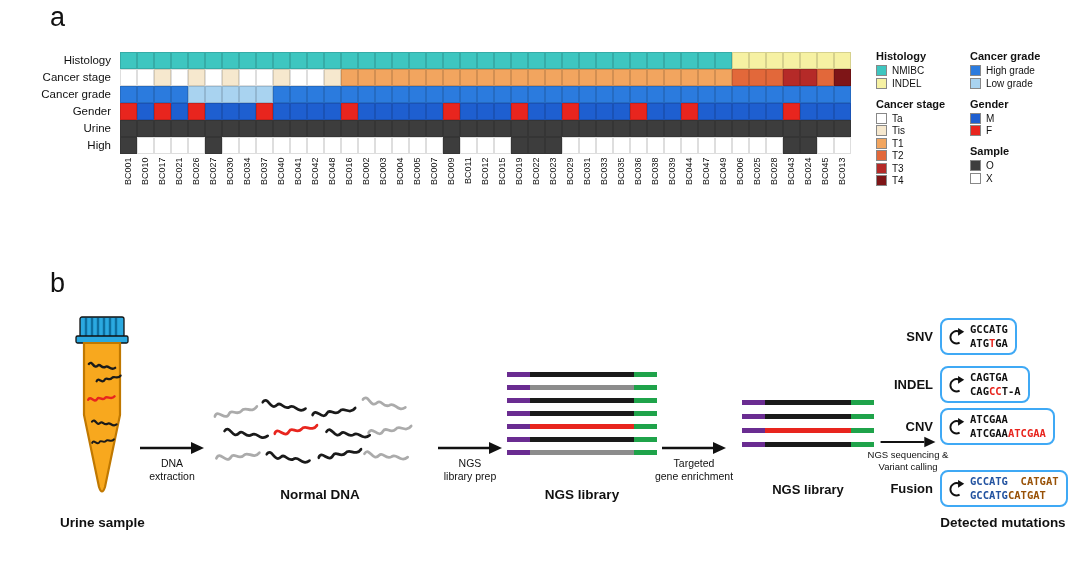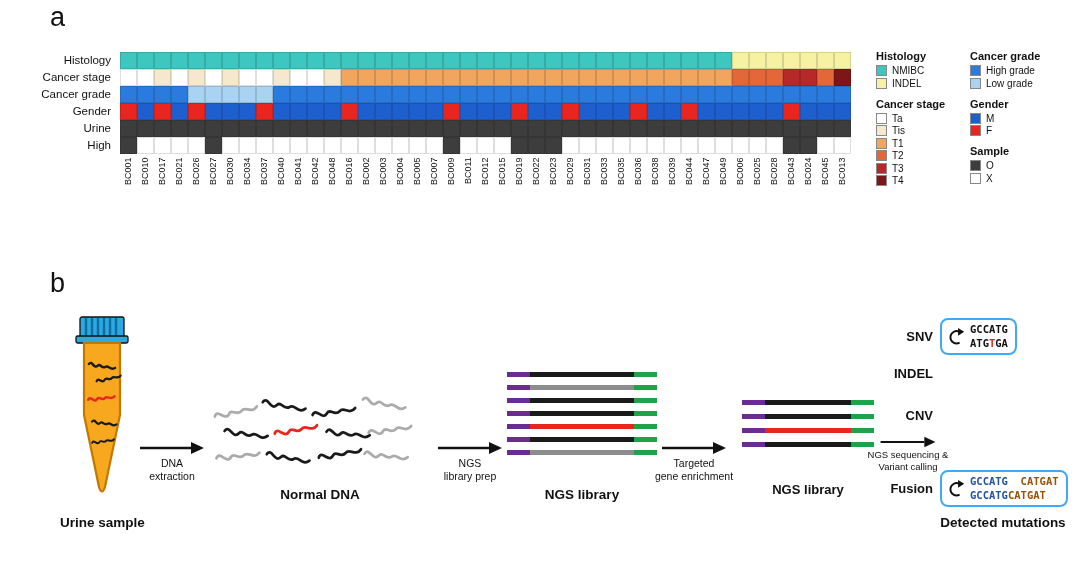--- a/index.html
+++ b/index.html
@@ -657,23 +657,43 @@
             <polygon points="13,1 21,6 13,11" fill="#111"></polygon>
           </svg>
           <div class="mut-seqs">
             <div class="seq-line"><span style="color: rgb(17, 17, 17);">GCCATG</span></div>
             <div class="seq-line"><span style="color: rgb(17, 17, 17);">ATG</span><span style="color: rgb(232, 37, 30);">T</span><span style="color: rgb(17, 17, 17);">GA</span></div>
           </div>
         </div>
       </div>
       <div class="mut-row" style="top: 366px;">
         <div class="mut-type">INDEL</div>
+        <div class="mut-box">
+          <svg viewBox="0 0 22 24" width="17" height="19">
+            <path d="M15,20 A8,8 0 1 1 15,6" fill="none" stroke="#111" stroke-width="2.4"></path>
+            <polygon points="13,1 21,6 13,11" fill="#111"></polygon>
+          </svg>
+          <div class="mut-seqs">
+            <div class="seq-line"><span style="color: rgb(17, 17, 17);">CAGTGA</span></div>
+            <div class="seq-line"><span style="color: rgb(17, 17, 17);">CAG</span><span style="color: rgb(232, 37, 30);">CC</span><span style="color: rgb(17, 17, 17);">T-A</span></div>
+          </div>
+        </div>
       </div>
       <div class="mut-row" style="top: 408px;">
         <div class="mut-type">CNV</div>
+        <div class="mut-box">
+          <svg viewBox="0 0 22 24" width="17" height="19">
+            <path d="M15,20 A8,8 0 1 1 15,6" fill="none" stroke="#111" stroke-width="2.4"></path>
+            <polygon points="13,1 21,6 13,11" fill="#111"></polygon>
+          </svg>
+          <div class="mut-seqs">
+            <div class="seq-line"><span style="color: rgb(17, 17, 17);">ATCGAA</span></div>
+            <div class="seq-line"><span style="color: rgb(17, 17, 17);">ATCGAA</span><span style="color: rgb(232, 37, 30);">ATCGAA</span></div>
+          </div>
+        </div>
       </div>
       <div class="mut-row" style="top: 470px;">
         <div class="mut-type">Fusion</div>
         <div class="mut-box">
           <svg viewBox="0 0 22 24" width="17" height="19">
             <path d="M15,20 A8,8 0 1 1 15,6" fill="none" stroke="#111" stroke-width="2.4"></path>
             <polygon points="13,1 21,6 13,11" fill="#111"></polygon>
           </svg>
           <div class="mut-seqs">
             <div class="seq-line"><span style="color: rgb(35, 83, 160);">GCCATG</span><span style="color: rgb(17, 17, 17);">  </span><span style="color: rgb(153, 82, 7);">CATGAT</span></div>

